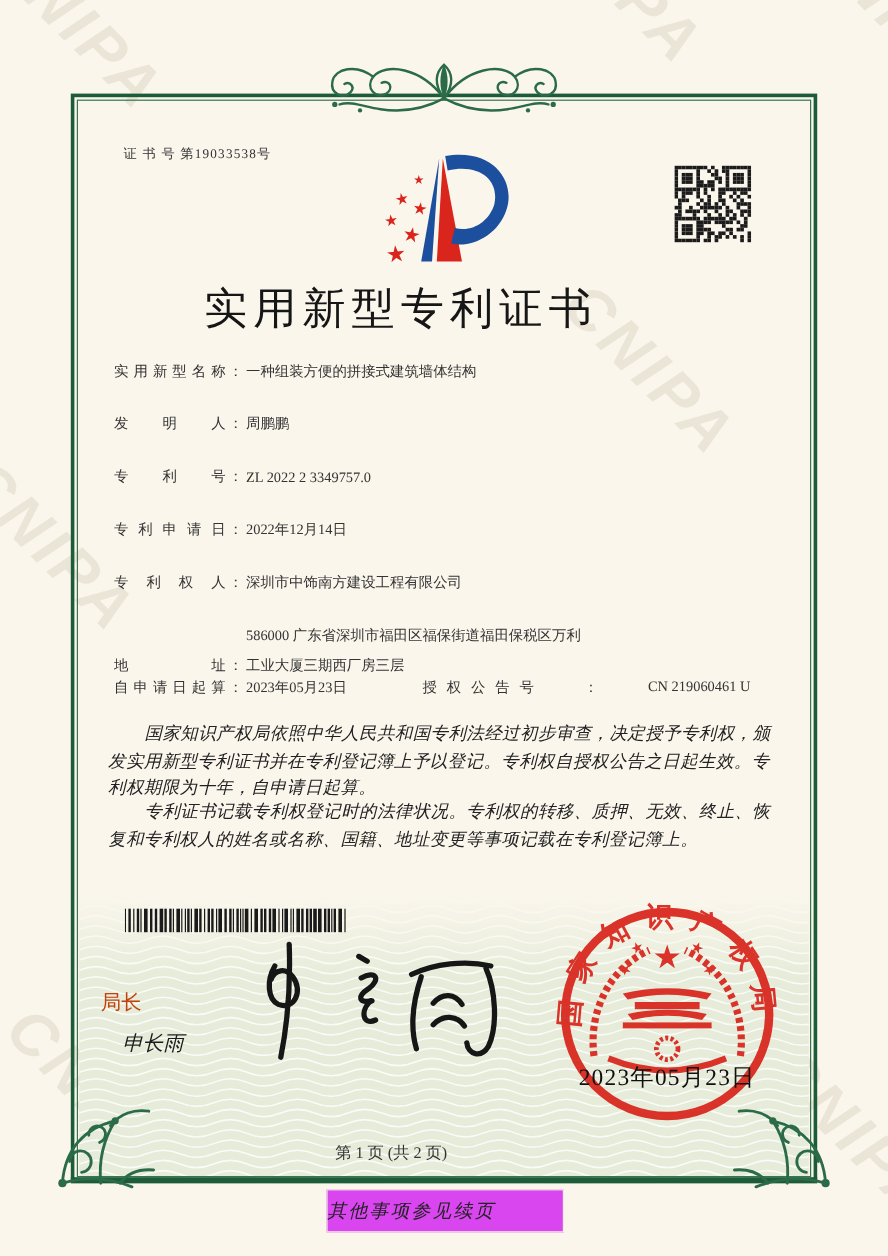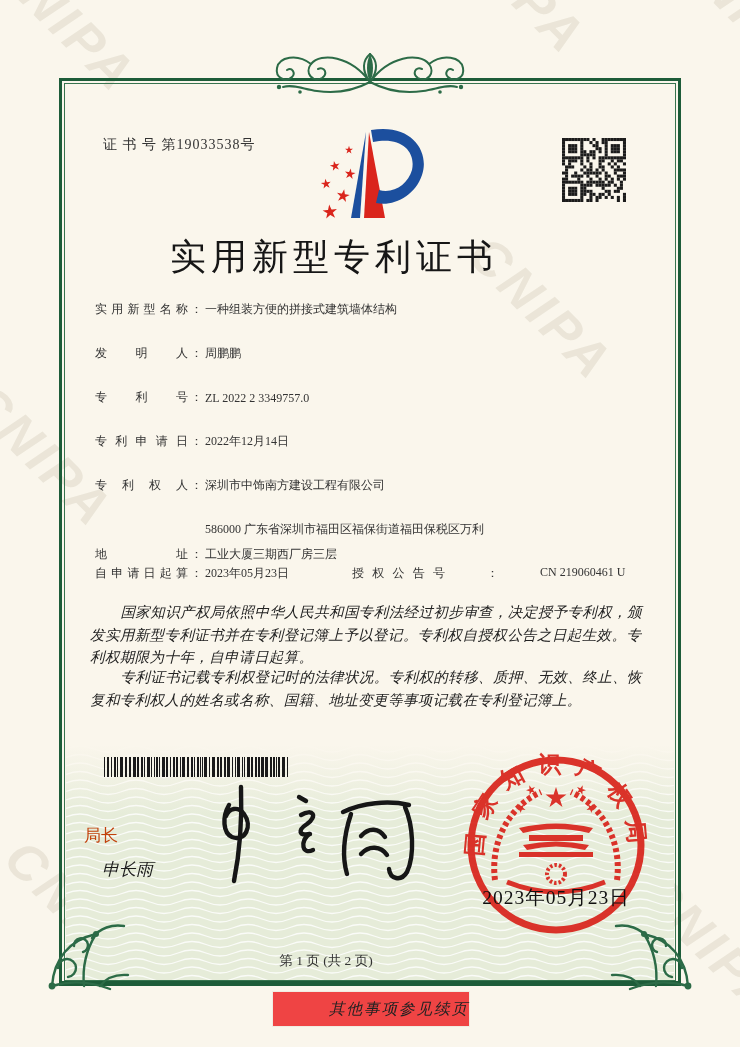--- a/index.html
+++ b/index.html
@@ -13,39 +13,39 @@
   
   #frame{position:absolute;left:59px;top:78px;width:616px;height:902px;
          border:3px solid #1d5c39;}
   #frame-inner{position:absolute;left:2px;top:2px;right:2px;bottom:2px;border:1px solid #37744f;}
   #frame-bottom-bar{position:absolute;left:59px;top:981px;width:622px;height:5px;background:#1d5c39;}
   
   #waves{position:absolute;left:66px;top:745px;width:608px;height:237px;background:#e6ecd9;}
   #waves-fade{position:absolute;left:66px;top:745px;width:608px;height:70px;
               background:linear-gradient(#faf6ec, rgba(250,246,236,0));}
   
-  #cert-no{position:absolute;left:103px;top:136px;font-size:14px;color:#333;letter-spacing:1px;}
+  #cert-no{position:absolute;left:103px;top:121px;font-size:11px;color:#333;letter-spacing:1px;}
   #title{position:absolute;left:0;top:233px;width:668px;text-align:center;
          font-size:36px;font-weight:400;letter-spacing:5px;color:#161616;}
   .frow{position:absolute;left:95px;width:566px;display:flex;align-items:flex-end;font-size:12px;color:#333;}
   .flabel{display:inline-block;width:93px;text-align:justify;text-align-last:justify;flex:0 0 93px;}
   .fcolon{display:inline-block;width:17px;flex:0 0 17px;text-align:center;}
   .fvalue{white-space:pre-line;}
   .fgroup2{position:absolute;left:257px;top:0;display:flex;gap:39px;}
   .para{position:absolute;left:90px;width:564px;font-size:14.5px;line-height:22.5px;
         font-style:italic;color:#222;text-indent:2.1em;letter-spacing:0.4px;}
   #sig-title{position:absolute;left:84px;top:824px;font-size:17px;
              font-family:"Liberation Sans","DejaVu Sans",sans-serif;font-weight:500;color:#c2410c;}
   #sig-name{position:absolute;left:102px;top:858px;font-size:17px;
             font-family:"Liberation Sans","DejaVu Sans",sans-serif;font-weight:500;color:#1c1c1c;font-style:italic;}
   #seal-date{position:absolute;left:461px;top:884px;width:190px;text-align:center;
              font-size:19.5px;color:#101010;letter-spacing:1px;font-weight:500;}
   #page-info{position:absolute;left:0;top:952px;width:652px;text-align:center;font-size:13.5px;color:#333;}
-  #footer-note-box{position:absolute;left:272px;top:991px;width:196px;height:34px;background:#ef4444;
-                   border:1px solid #f0ece2;display:flex;align-items:center;justify-content:flex-end;}
+  #footer-note-box{position:absolute;left:272px;top:991px;width:196px;height:34px;background:#d946ef;
+                   border:1px solid #f0ece2;display:flex;align-items:center;justify-content:flex-start;}
   #footer-note{font-size:15.5px;font-style:italic;color:#222;letter-spacing:2px;}
   svg{display:block;}
 </style>
 </head>
 <body>
 
 <div id="page">
 
   <div class="wm" style="left:-25px;top:-10px">CNIPA</div>
   <div class="wm" style="left:425px;top:-48px">CNIPA</div>

